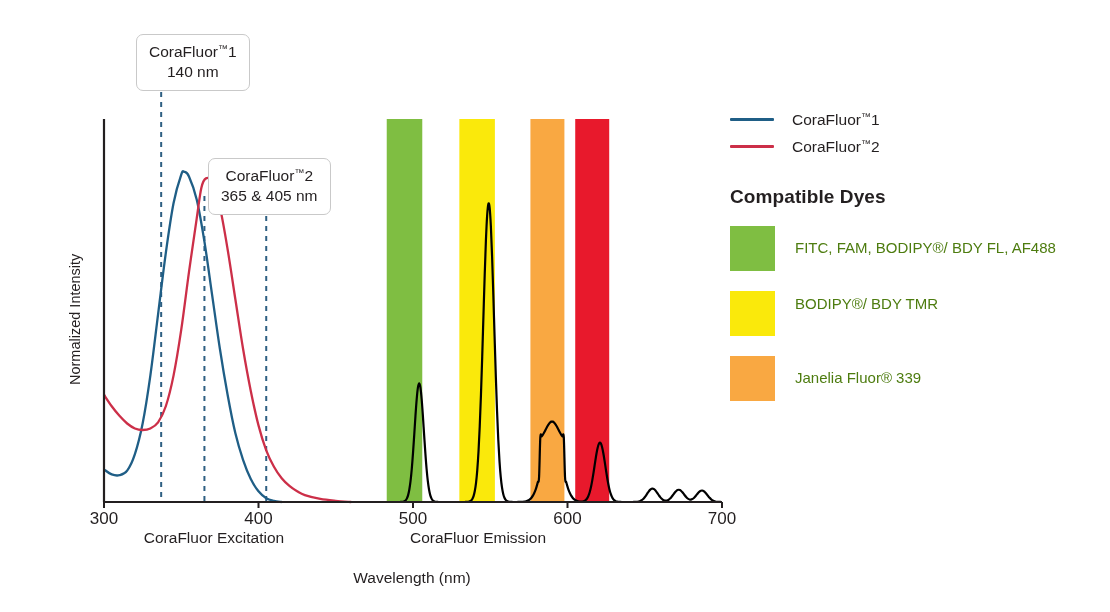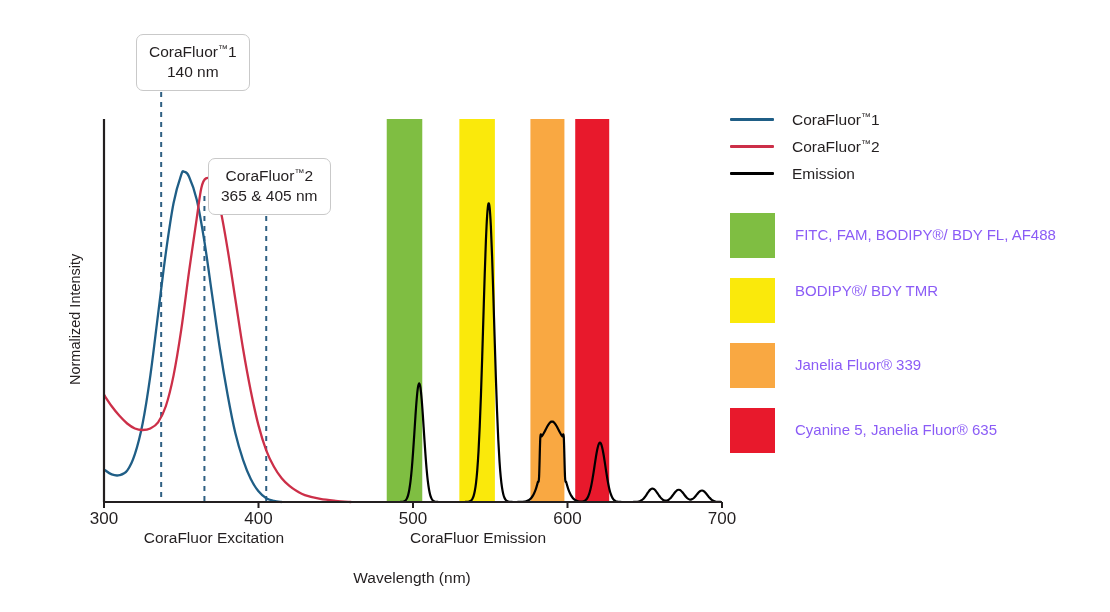--- a/index.html
+++ b/index.html
@@ -121,21 +121,21 @@
   }
   .dye-swatch {
     width: 45px;
     height: 45px;
     margin-right: 20px;
     flex: none;
   }
   .dye-label {
     font-size: 15px;
     line-height: 1.35;
-    color: #8b5cf6;
+    color: #4d7c0f;
     padding-top: 12px;
   }
   .dye-row.two-line .dye-label { padding-top: 3px; }
 </style>
 </head>
 <body>
 
 <div id="figure">
 
   <svg id="plot" viewBox="0 0 760 612">
@@ -195,48 +195,39 @@
 
     <div class="series-legend" id="series-legend">
         <div class="series-row">
           <span class="series-swatch" style="background: rgb(31, 94, 134);"></span>
           <span class="series-label"><span>CoraFluor</span><span class="tm">™</span><span>1</span></span>
         </div>
         <div class="series-row">
           <span class="series-swatch" style="background: rgb(204, 47, 72);"></span>
           <span class="series-label"><span>CoraFluor</span><span class="tm">™</span><span>2</span></span>
         </div>
-        <div class="series-row">
-          <span class="series-swatch" style="background: rgb(0, 0, 0);"></span>
-          <span class="series-label"><span>Emission</span></span>
-        </div>
       </div>
 
+    <div id="dyes-heading">Compatible Dyes</div>
 
     <div id="dye-list">
         <div class="dye-row">
           <div class="dye-swatch" style="background: rgb(127, 190, 66);"></div>
           <div class="dye-label">
             <div>FITC, FAM, BODIPY®/ BDY FL, AF488</div>
           </div>
         </div>
         <div class="dye-row two-line">
           <div class="dye-swatch" style="background: rgb(250, 233, 11);"></div>
           <div class="dye-label">
             <div>BODIPY®/ BDY TMR</div>
           </div>
         </div>
         <div class="dye-row">
           <div class="dye-swatch" style="background: rgb(249, 168, 66);"></div>
           <div class="dye-label">
             <div>Janelia Fluor® 339</div>
           </div>
         </div>
-        <div class="dye-row">
-          <div class="dye-swatch" style="background: rgb(232, 25, 44);"></div>
-          <div class="dye-label">
-            <div>Cyanine 5, Janelia Fluor® 635</div>
-          </div>
-        </div>
       </div>
   </div>
 
 </div>
 
 </body></html>

